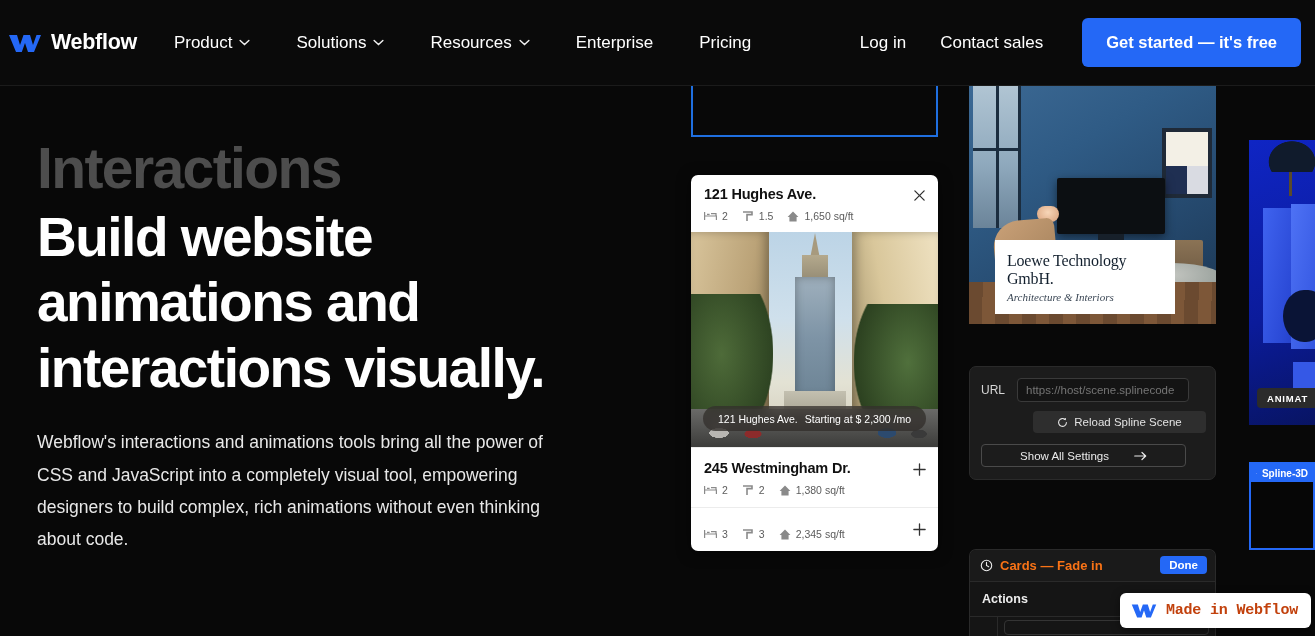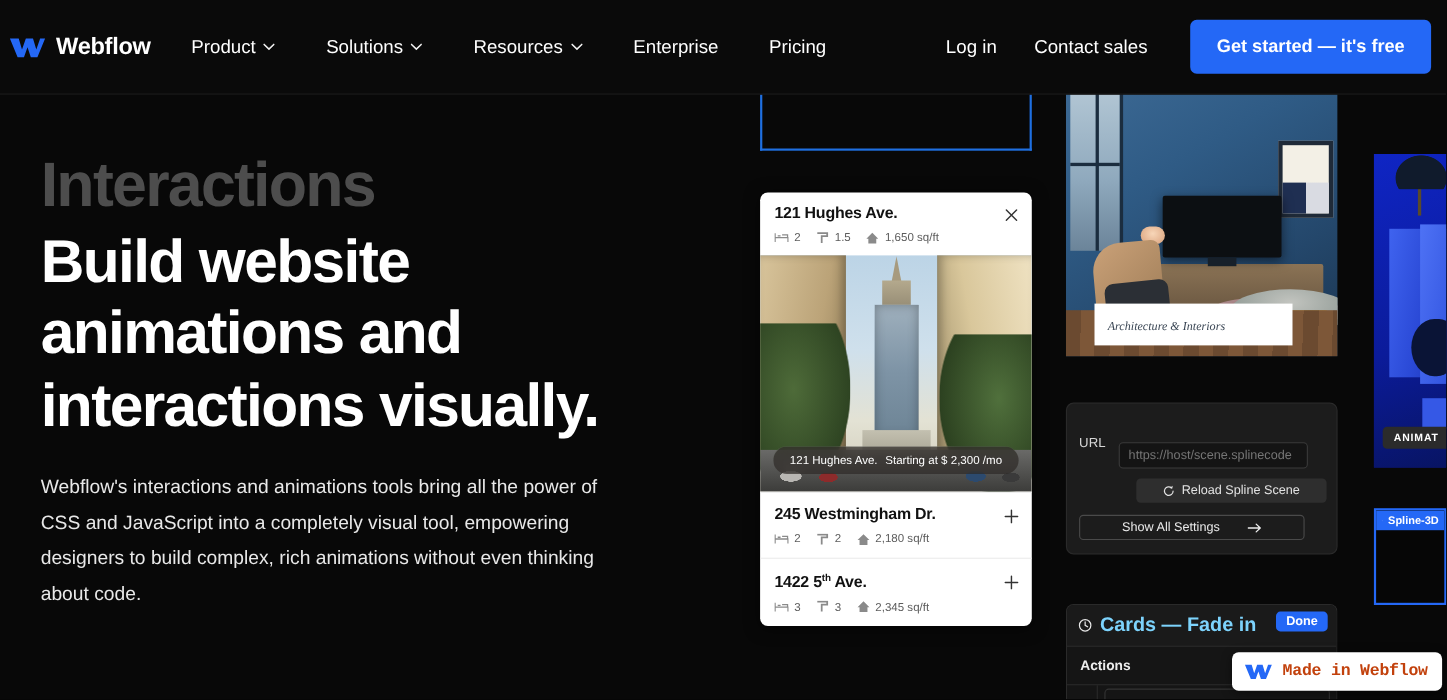--- a/index.html
+++ b/index.html
@@ -198,21 +198,21 @@
     padding: 9px 11px; border-bottom:1px solid #2c2c2c; position:relative;
   }
   .spline-title { color:#e9e9e9; font-size:12.5px; font-weight:700; }
   .spline-x { position:absolute; right:11px; top:10px; width:12px; height:12px; cursor:pointer; }
   .spline-body { padding: 11px 29px 12px 11px; }
   .row-url { display:flex; align-items:center; gap:12px; }
   .lbl-url { color:#d6d6d6; font-size:12px; }
   .inp-url {
     flex:1; height:24px; background:#141414; border:1px solid #3a3a3a;
     border-radius:4px; color:#8a8a8a; font-size:11.5px;
-    padding: 0 8px; font-family:"Liberation Sans", sans-serif;margin-top:24px;
+    padding: 0 8px; font-family:"Liberation Sans", sans-serif;
   }
   .btn-reload {
     margin-top: 9px; margin-left: 52px; width: 173px; height: 22px;
     background:#2e2e2e; border:none; border-radius:4px;
     color:#e2e2e2; font-size:11.5px;
     display:flex; align-items:center; justify-content:center; gap:6px; cursor:pointer;
     font-family:"Liberation Sans", sans-serif;
   }
   .btn-showall {
     margin-top: 11px; width: 100%; height: 23px;
@@ -226,21 +226,21 @@
   .cards-panel {
     position: absolute; left: 969px; top: 549px; width: 247px; height: 87px;
     background:#151515; border-radius: 7px 7px 0 0; overflow:hidden;
     border:1px solid #2a2a2a; border-bottom:none;
   }
   .cards-head {
     display:flex; align-items:center; gap:7px;
     padding: 8px 10px; border-bottom:1px solid #2a2a2a; position:relative;
     background:#1a1a1a;
   }
-  .cards-title { color:#7dd3fc; font-size:18px; font-weight:700; }
+  .cards-title { color:#f97316; font-size:13px; font-weight:700; }
   .btn-done {
     position:absolute; right:8px; top:6px;
     background:#2468f6; color:#fff; font-size:11.5px; font-weight:700;
     border:none; border-radius:4px; padding: 3px 9px; cursor:pointer;
     font-family:"Liberation Sans", sans-serif;
   }
   .cards-actions { padding: 10px 12px 0 12px; color:#ededed; font-size:12.5px; font-weight:700; }
   .cards-grid { display:flex; margin-top: 10px; border-top:1px solid #2a2a2a; height: 22px; }
   .cards-grid .c1 { width: 28px; border-right:1px solid #2a2a2a; }
   .cards-grid .c2 { flex:1; padding: 3px 6px; }
@@ -411,27 +411,26 @@
         <span class="meta">
           <svg width="12" height="11" viewBox="0 0 12 11">
             <path d="M1 1 h9 v2.6 h-5 V10" stroke="#8a8a8a" stroke-width="1.6" fill="none"></path>
           </svg>
           <span>2</span>
         </span>
         <span class="meta">
           <svg width="12" height="11" viewBox="0 0 12 11">
             <path d="M6 0.6 L11.4 6 H9.6 V10.4 H2.4 V6 H0.6 Z" fill="#8a8a8a"></path>
           </svg>
-          <span>2,180 sq/ft</span>
+          <span>1,380 sq/ft</span>
         </span>
       </div>
     </div>
 
     <div class="prop-row">
-      <div class="prop-title"><span>1422 5</span><sup>th</sup><span> Ave.</span></div>
       <svg class="card-plus" viewBox="0 0 16 16">
         <path d="M8 2 V14 M2 8 H14" stroke="#333" stroke-width="1.4" stroke-linecap="round"></path>
       </svg>
       <div class="prop-meta">
         <span class="meta">
           <svg width="13" height="10" viewBox="0 0 13 10">
             <path d="M0.6 1 V9 M0.6 5 H12.4 V9 M3 3.4 h2.6 M7 2.6 h5 v2.4" stroke="#8a8a8a" stroke-width="1.2" fill="none"></path>
           </svg>
           <span>3</span>
         </span>
@@ -459,20 +458,21 @@
     <div class="int-tv"></div>
     <div class="int-lamp-stem"></div>
     <div class="int-lamp"></div>
     <div class="int-chair"></div>
     <div class="int-throw"></div>
     <div class="int-rug"></div>
     <div class="int-table"></div>
     <div class="int-gold"></div>
     <div class="int-floor"></div>
     <div class="int-label">
+      <div class="t1">Loewe Technology GmbH.</div>
       <div class="t2">Architecture &amp; Interiors</div>
     </div>
   </div>
 
   <div class="spline">
     <div class="spline-body">
       <div class="row-url">
         <span class="lbl-url">URL</span>
         <input class="inp-url" type="text" placeholder="https://host/scene.splinecode" style="">
       </div>

